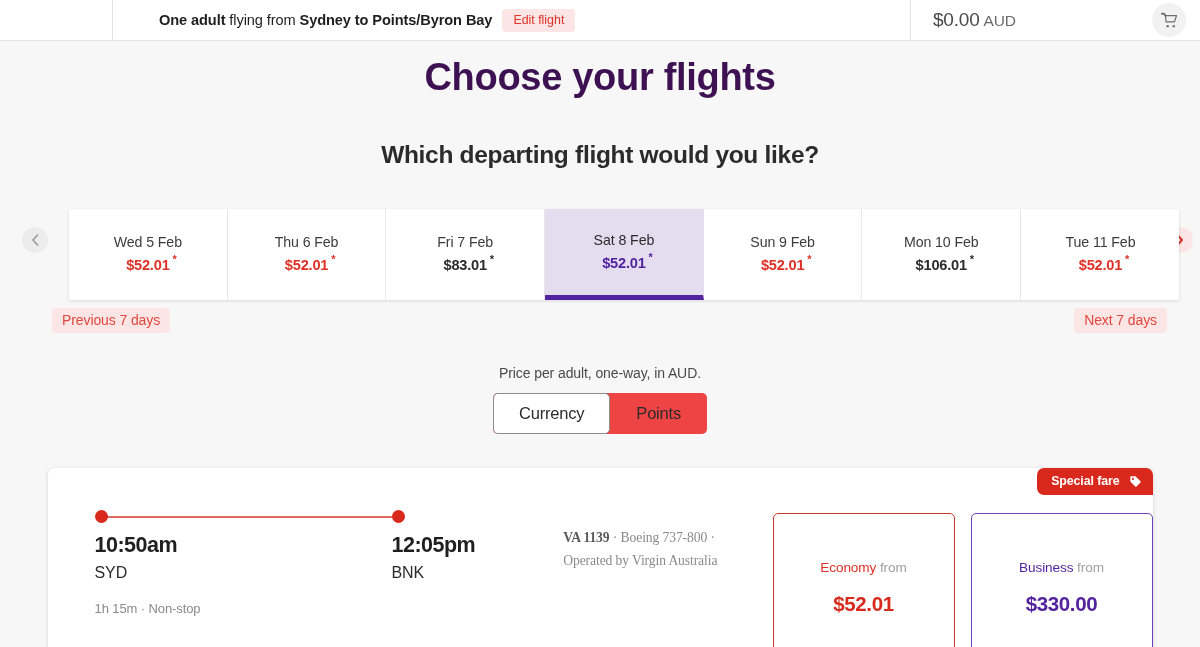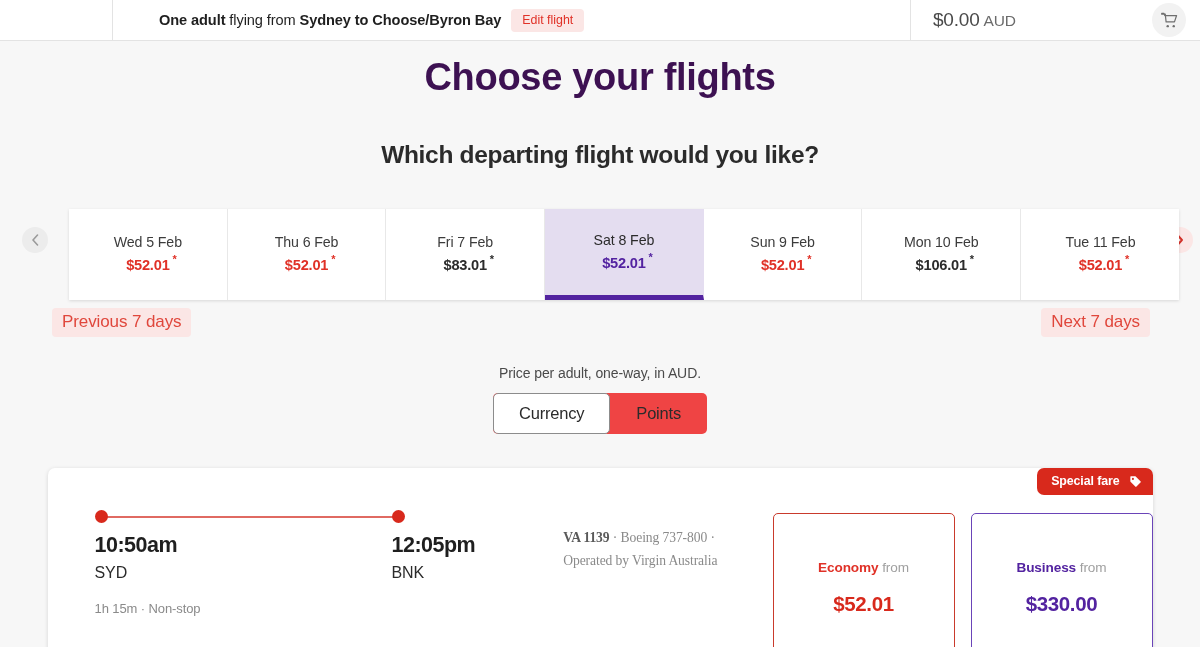--- a/index.html
+++ b/index.html
@@ -166,30 +166,30 @@
   .range-btns {
     position: absolute;
     top: 99px;
     left: 0; right: 0;
     height: 22px;
   }
   .range-btn {
     position: absolute;
     background: #fbe6e5;
     color: #e0473c;
-    font-size: 17px;
+    font-size: 14px;
     border: none;
     border-radius: 4px;
     padding: 4px 10px 5px;
     cursor: pointer;
     font-family: inherit;
     letter-spacing: -0.1px;
   }
   .range-prev { left: 52px; }
-  .range-next { right: 50px; }
+  .range-next { right: 33px; }
 
   
   .toggle-block {
     margin-top: 60px;
     text-align: center;
   }
   .price-note {
     font-size: 14px;
     color: #4a4a4a;
     margin-bottom: 12px;
@@ -331,42 +331,42 @@
     align-items: center;
     justify-content: center;
   }
   .fare.economy { border: 1.5px solid #c93a2c; }
   .fare.business { border: 1.5px solid #6a44b8; }
   .fare-label {
     font-size: 13.6px;
     margin-bottom: 17px;
     letter-spacing: -0.1px;
   }
-  .fare-label b { font-weight: 700; text-align: center; }
+  .fare-label b { font-weight: 400; text-align: center; }
   .fare.economy .fare-label { color: #a0a0a0; }
   .fare.economy .fare-label b { color: #e03127; }
   .fare.business .fare-label { color: #a0a0a0; }
   .fare.business .fare-label b { color: #5323a0; }
   .fare-price {
     font-size: 20.5px;
     font-weight: 700;
     letter-spacing: -0.4px;
   }
   .fare.economy .fare-price { color: #d8291c; }
   .fare.business .fare-price { color: #5323a0; }
 </style>
 </head>
 <body>
 
 <div class="topbar">
   <div class="topbar-left-pad"></div>
 
   <div class="topbar-summary">
     <span class="summary-text">
-      <b>One adult</b><span> flying from </span><b>Sydney to Choose/Byron Bay</b>
+      <b>One adult</b><span> flying from </span><b>Sydney to Points/Byron Bay</b>
     </span>
     <button class="edit-search">Edit flight</button>
   </div>
 
   <div class="topbar-cart">
     <span class="cart-total">
       <span>$0.00</span><span class="cur">AUD</span>
     </span>
     <button class="cart-btn">
       <svg width="17" height="17" viewBox="0 0 24 24" fill="#6e6e6e">

